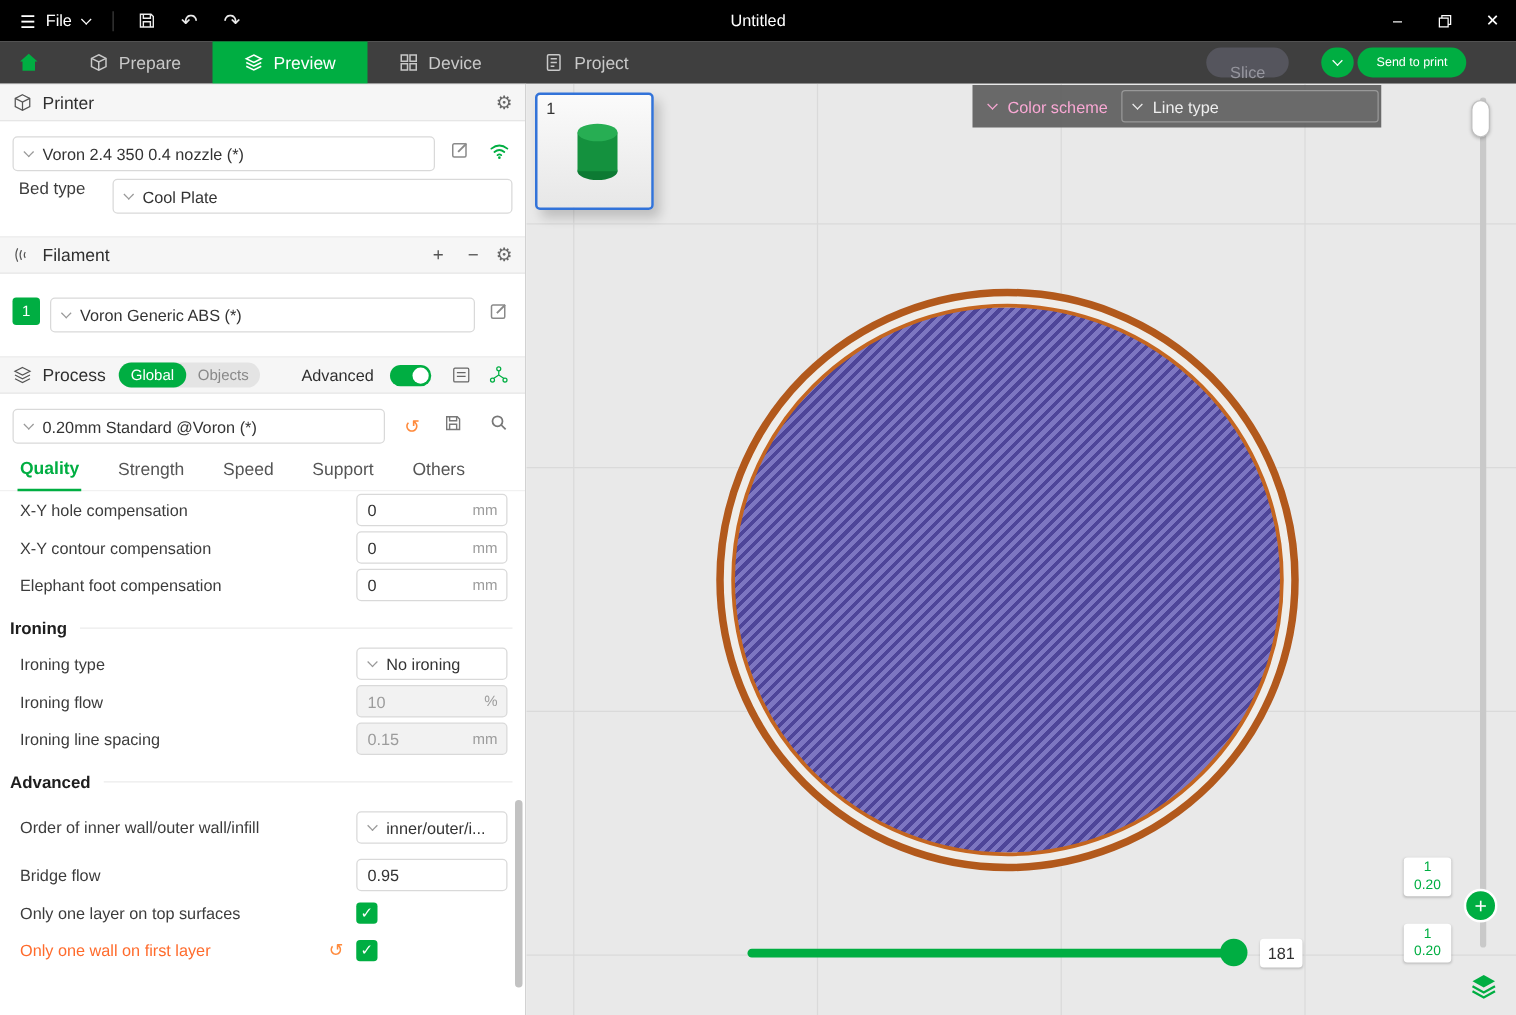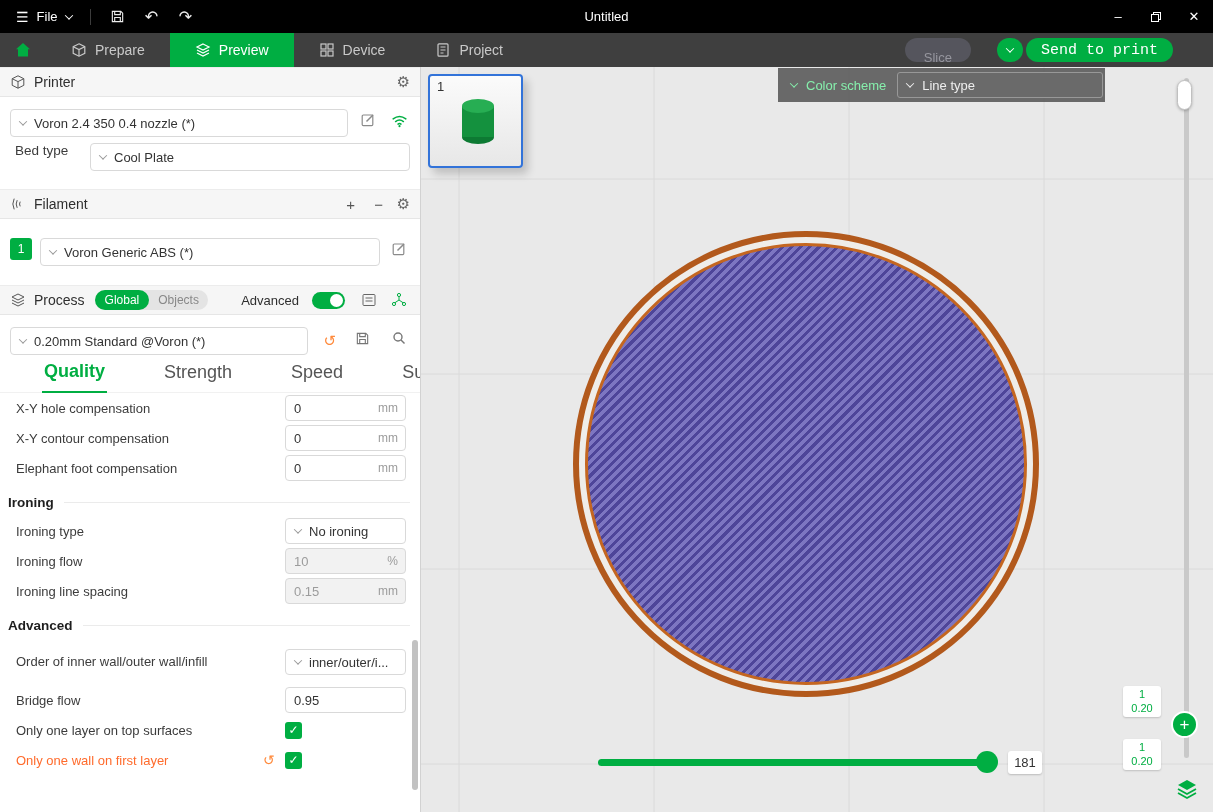--- a/index.html
+++ b/index.html
@@ -21,21 +21,21 @@
 
   
   .tabbar { height:34px; background:#3f3f3f; display:flex; align-items:stretch; }
   .home-btn { width:46px; display:flex; align-items:center; justify-content:center; background:none; border:none; }
   .tab { display:flex; align-items:center; gap:8px; padding:0 25px; color:#c9c9c9; font-size:14px; background:none; border:none; }
   .tab svg { width:16px; height:16px; stroke-width:1.2; }
   .tab.active { background:#00ae42; color:#fff; }
   .tabbar-actions { margin-left:auto; display:flex; align-items:center; padding-right:40px; }
   .slice-btn { height:24px; padding:12px 19px; border-radius:12px; background:#55555d; color:#96969e; border:none; font-size:13px; }
   .send-chev { width:26px; height:24px; border-radius:12px; background:#00ae42; color:#fff; border:none; display:flex; align-items:center; justify-content:center; margin-left:26px; }
-  .send-btn { height:24px; padding:0 15px; border-radius:12px; background:#00ae42; color:#fff; border:none; font-size:15px; margin-left:3px;font-family:Liberation Mono, monospace; }
+  .send-btn { height:24px; padding:0 15px; border-radius:12px; background:#00ae42; color:#fff; border:none; font-size:10px; margin-left:3px; }
 
   
   .main { display:flex; height:745px; }
   .sidebar { width:421px; background:#fff; border-right:1px solid #d2d2d2; position:relative; overflow:hidden; font-size:13px; color:#3c3c3c; }
   .viewport { flex:1; position:relative; background:#e9e9e9; overflow:hidden; }
 
   
   .sec-header { height:30px; background:#f6f6f6; border-top:1px solid #ececec; border-bottom:1px solid #e6e6e6; display:flex; align-items:center; gap:8px; padding:0 10px; font-size:14px; color:#2f2f2f; }
   .spacer { flex:1; }
   .gear { font-size:15px; color:#666; background:none; border:none; }
@@ -54,21 +54,21 @@
   .slot { width:22px; height:22px; border-radius:3px; background:#00ae42; color:#fff; font-size:12px; display:flex; align-items:center; justify-content:center; }
   .seg { display:flex; background:#e4e4e4; border-radius:10px; height:20px; align-items:center; font-size:12px; margin-left:2px; }
   .seg-on { background:#00ae42; color:#fff; border-radius:10px; height:20px; display:flex; align-items:center; padding:0 10px; border:none; font-size:12px; }
   .seg-off { color:#888; padding:0 9px; background:none; border:none; font-size:12px; }
   .adv-label { margin-left:auto; font-size:13px; }
   .switch { width:33px; height:17px; border-radius:9px; background:#00ae42; position:relative; margin:0 5px; border:none; }
   .knob { position:absolute; right:2px; top:2px; width:13px; height:13px; border-radius:50%; background:#fff; }
   .proc-preset { margin:12px 10px 0; gap:15px; }
   .reset-ic { color:#ff8a3c; font-size:15px; background:none; border:none; }
   .ptabs { display:flex; gap:27px; padding-left:14px; height:36px; align-items:flex-end; font-size:13.5px; color:#555; border-bottom:1px solid #f1f1f1; margin-top:2px; }
-  .ptab { padding:0 2px 9px; background:none; border:none; font-size:18px; color:#555;margin-left:28px; }
+  .ptab { padding:0 2px 9px; background:none; border:none; font-size:14px; color:#555; }
   .ptab.active { color:#00ae42; font-weight:bold; border-bottom:2px solid #00ae42; margin-bottom:-1px; }
   .param-row { height:30px; padding:0 14px 0 16px; display:flex; align-items:center; justify-content:space-between; }
   .ctrl { width:121px; height:26px; }
   .num .val { flex:1; padding-left:8px; }
   .num .unit { padding-right:7px; color:#9c9c9c; font-size:12px; }
   .num.disabled { background:#f2f2f2; }
   .num.disabled .val { color:#9c9c9c; }
   .group-header { display:flex; align-items:center; padding:12px 10px 6px 8px; font-size:13.5px; font-weight:bold; color:#1e1e1e; }
   .rule { flex:1; height:1px; background:#ebebeb; margin-left:10px; }
   .order-row { min-height:46px; }
@@ -80,21 +80,21 @@
   .sb-thumb { position:absolute; right:2px; top:573px; width:6px; height:150px; border-radius:3px; background:#c2c2c2; }
 
   
   .grid-svg { position:absolute; inset:0; }
   .model { position:absolute; left:152px; top:164px; width:466px; height:466px; border-radius:50%; border:6px solid #b2591c; background:#efede9; display:flex; align-items:center; justify-content:center; }
   .model-infill { width:442px; height:442px; border-radius:50%; border:3px solid #c46620; background:repeating-linear-gradient(135deg, #4e4599 0 3px, #7d76c1 3px 6.5px); }
   .plate-thumb { position:absolute; left:7px; top:7px; width:95px; height:94px; border:2px solid #3273d9; border-radius:4px; background:linear-gradient(180deg,#fbfbfb,#e7e7e7); box-shadow:5px 6px 9px rgba(0,0,0,0.18); }
   .plate-num { position:absolute; left:7px; top:3px; font-size:13px; color:#333; }
   .thumb-cyl { position:absolute; left:26px; top:20px; }
   .scheme-bar { position:absolute; left:357px; top:1px; width:327px; height:34px; background:rgba(95,95,95,0.93); display:flex; align-items:center; color:#ddd; font-size:13px; }
-  .scheme-toggle { display:flex; align-items:center; gap:9px; margin-left:13px; color:#86efac; background:none; border:none; font-size:13px; }
+  .scheme-toggle { display:flex; align-items:center; gap:9px; margin-left:13px; color:#f9a8d4; background:none; border:none; font-size:13px; }
   .scheme-select { margin-left:11px; width:206px; height:26px; background:#6a6a6a; border:1px solid #989898; border-radius:3px; color:#eee; display:flex; align-items:center; }
   .scheme-select .chev { margin-left:9px; }
   .scheme-select span.sel-text { margin-left:9px; }
   .h-track { position:absolute; left:177px; top:692px; width:397px; height:7px; border-radius:4px; background:#00ae42; }
   .h-handle { position:absolute; left:555px; top:684px; width:22px; height:22px; border-radius:50%; background:#00ae42; border:none; }
   .h-value { position:absolute; left:587px; top:684px; width:34px; height:23px; background:#fff; border-radius:3px; box-shadow:0 1px 2px rgba(0,0,0,0.2); font-size:13px; color:#333; display:flex; align-items:center; justify-content:center; }
   .v-track { position:absolute; left:763px; top:11px; width:5px; height:680px; background:#c9c9c9; border-radius:3px; }
   .v-handle { position:absolute; left:756px; top:13px; width:15px; height:30px; background:#fff; border:1px solid #c0c0c0; border-radius:8px; box-shadow:0 1px 3px rgba(0,0,0,0.25); }
   .layer-badge { position:absolute; left:702px; width:38px; height:31px; background:#fff; border-radius:3px; box-shadow:0 1px 2px rgba(0,0,0,0.18); display:flex; flex-direction:column; align-items:center; justify-content:center; color:#00ae42; font-size:11px; line-height:1.2; }
   .badge-top { top:619px; }

